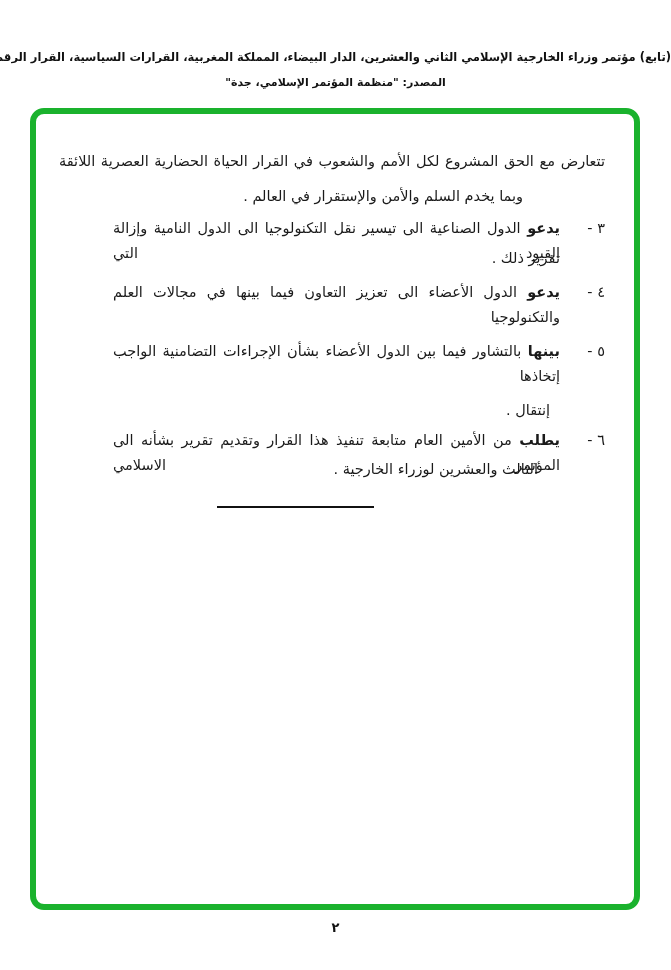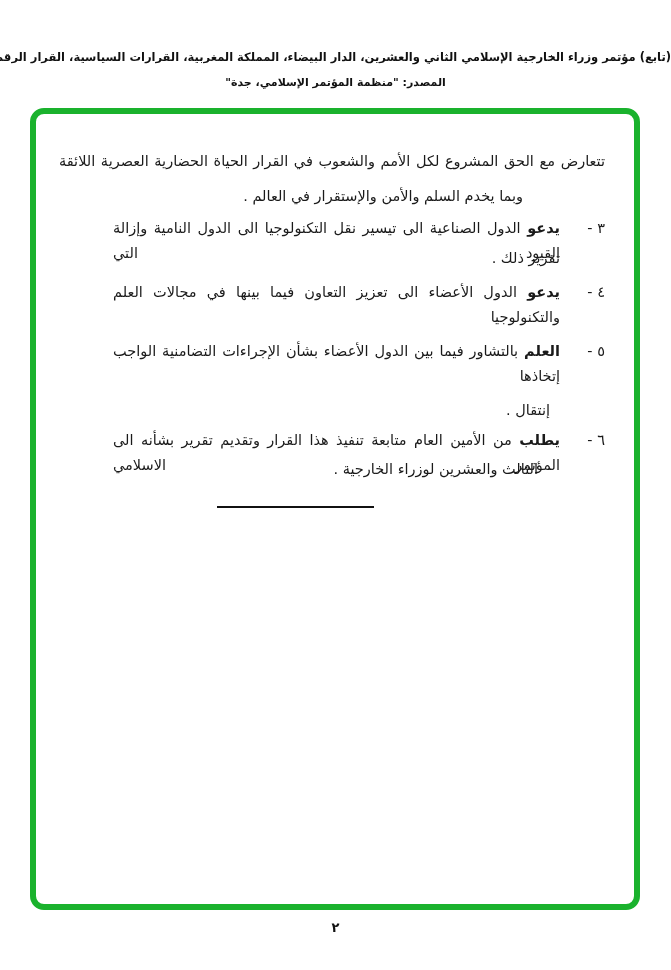--- a/index.html
+++ b/index.html
@@ -83,21 +83,21 @@
   </div>
   <div class="bline rt" style="top:246px; right:111px;">تقرير ذلك .</div>
 
   <div class="bline item" style="top:280px;">
     <span class="num">٤ -</span>
     <span class="txt jfy"><span class="lead">يدعو</span><span> الدول الأعضاء الى تعزيز التعاون فيما بينها في مجالات العلم والتكنولوجيا</span></span>
   </div>
 
   <div class="bline item" style="top:339px;">
     <span class="num">٥ -</span>
-    <span class="txt jfy"><span class="lead">العلم</span><span> بالتشاور فيما بين الدول الأعضاء بشأن الإجراءات التضامنية الواجب إتخاذها</span></span>
+    <span class="txt jfy"><span class="lead">بينها</span><span> بالتشاور فيما بين الدول الأعضاء بشأن الإجراءات التضامنية الواجب إتخاذها</span></span>
   </div>
   <div class="bline rt" style="top:398px; right:121px;">إنتقال .</div>
 
   <div class="bline item" style="top:428px;">
     <span class="num">٦ -</span>
     <span class="txt jfy"><span class="lead">يطلب</span><span> من الأمين العام متابعة تنفيذ هذا القرار وتقديم تقرير بشأنه الى المؤتمر الاسلامي</span></span>
   </div>
   <div class="bline rt" style="top:457px; right:133px;">الثالث والعشرين لوزراء الخارجية .</div>
 
   <div class="end-rule"></div>

